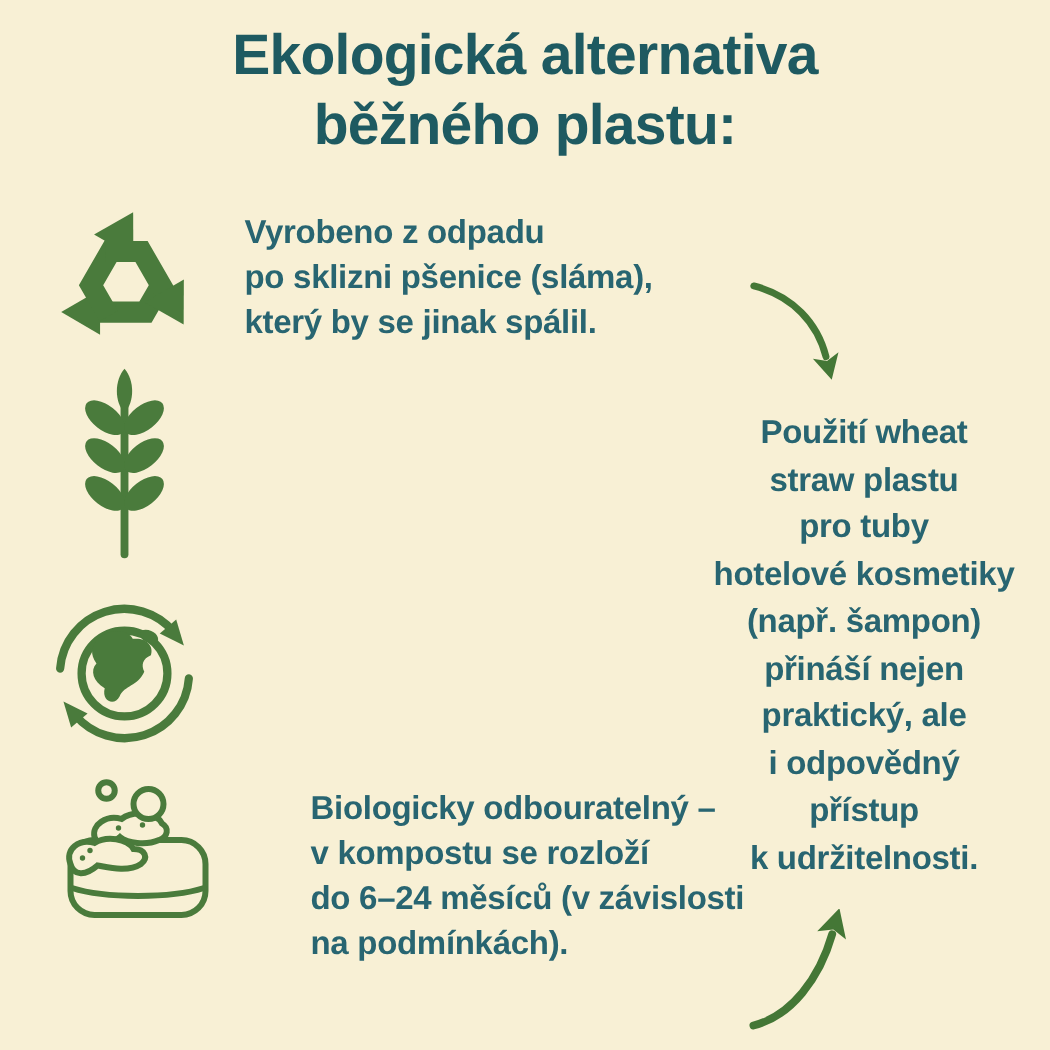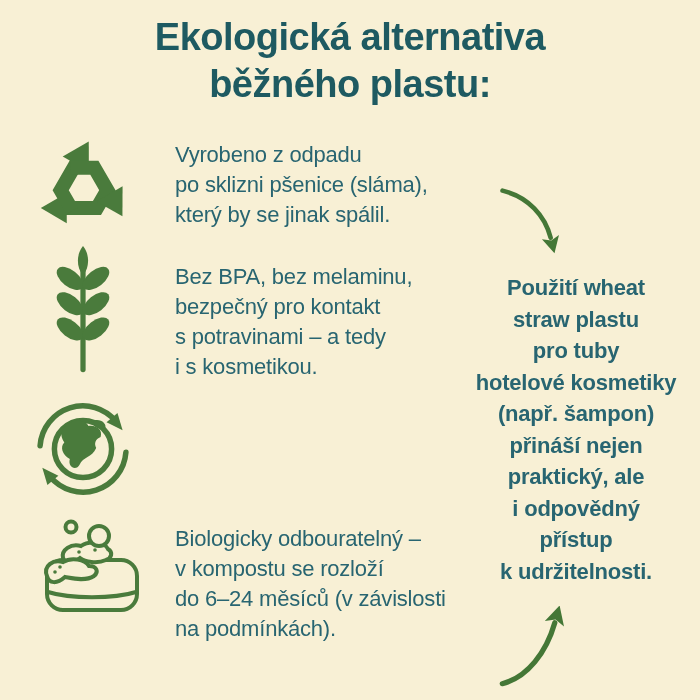--- a/index.html
+++ b/index.html
@@ -16,32 +16,32 @@
   .poster{position:absolute;inset:0;background:var(--background);}
   .title{
     position:absolute;top:14px;left:0;width:700px;
     text-align:center;color:var(--title-text);
     font-size:38px;line-height:47px;font-weight:700;
     letter-spacing:-0.5px;white-space:pre-line;
   }
   .icon-box{position:absolute;}
   .icon-box svg{display:block;width:100%;height:100%;}
   .feature-text{
-    position:absolute;left:175px;width:320px;
-    color:var(--body-text);font-size:22px;line-height:30px;font-weight:400;
+    position:absolute;left:163px;width:320px;
+    color:var(--body-text);font-size:22px;line-height:30px;font-weight:700;
     letter-spacing:-0.2px;white-space:pre-line;
   }
   #icon1{left:30px;top:126px;width:108px;height:108px;}
   #icon2{left:44px;top:242px;width:78px;height:136px;}
   #icon3{left:28px;top:394px;width:110px;height:110px;}
   #icon4{left:34px;top:514px;width:112px;height:104px;}
   #text1{top:140px;}
   #text2{top:262px;}
   #text3{top:401px;}
-  #text4{top:524px;}
+  #text4{top:524px;margin-left:44px;}
   .aside-text{
     position:absolute;left:450px;top:272px;width:252px;
     text-align:center;color:var(--body-text);
     font-size:22px;line-height:31.5px;font-weight:700;
     letter-spacing:-0.2px;white-space:pre-line;
   }
   .arrow-top{position:absolute;left:494px;top:186px;width:80px;height:74px;}
   .arrow-bottom{position:absolute;left:496px;top:606px;width:84px;height:84px;}
   .arrow-top svg,.arrow-bottom svg{display:block;width:100%;height:100%;}
 </style>
@@ -82,24 +82,20 @@
         <path d="M40,4 C47,12 47,27 40,34 C33,27 33,12 40,4 Z"></path>
         <ellipse cx="23" cy="48" rx="16" ry="8.5" transform="rotate(38 40 48)"></ellipse>
         <ellipse cx="57" cy="48" rx="16" ry="8.5" transform="rotate(-38 40 48)"></ellipse>
         <ellipse cx="23" cy="74" rx="16" ry="8.5" transform="rotate(38 40 74)"></ellipse>
         <ellipse cx="57" cy="74" rx="16" ry="8.5" transform="rotate(-38 40 74)"></ellipse>
         <ellipse cx="23" cy="100" rx="16" ry="8.5" transform="rotate(38 40 100)"></ellipse>
         <ellipse cx="57" cy="100" rx="16" ry="8.5" transform="rotate(-38 40 100)"></ellipse>
       </g>
     </svg>
   </div>
-  <p class="feature-text" id="text2">Bez BPA, bez melaminu,
-bezpečný pro kontakt
-s potravinami – a tedy
-i s kosmetikou.</p>
 
   <div class="icon-box" id="icon3">
     <svg viewBox="0 0 100 100" aria-hidden="true">
       <circle cx="50" cy="50" r="26" fill="none" stroke="var(--icon-green)" stroke-width="5"></circle>
       <g fill="var(--icon-green)">
         <path d="M33,30 C40,22 52,23 55,29 C63,28 68,33 66,39 C61,41 60,45 62,49 C58,58 50,57 47,64 C44,70 36,67 38,59 C31,55 29,48 33,44 C29,38 30,34 33,30 Z"></path>
         <path d="M60,24 C66,22 72,27 70,31 C65,33 58,30 60,24 Z"></path>
       </g>
       <path d="M11,47 A39,39 0 0 1 80,25" fill="none" stroke="var(--icon-green)" stroke-width="5" stroke-linecap="round"></path>
       <g transform="translate(86,33) rotate(50)">

